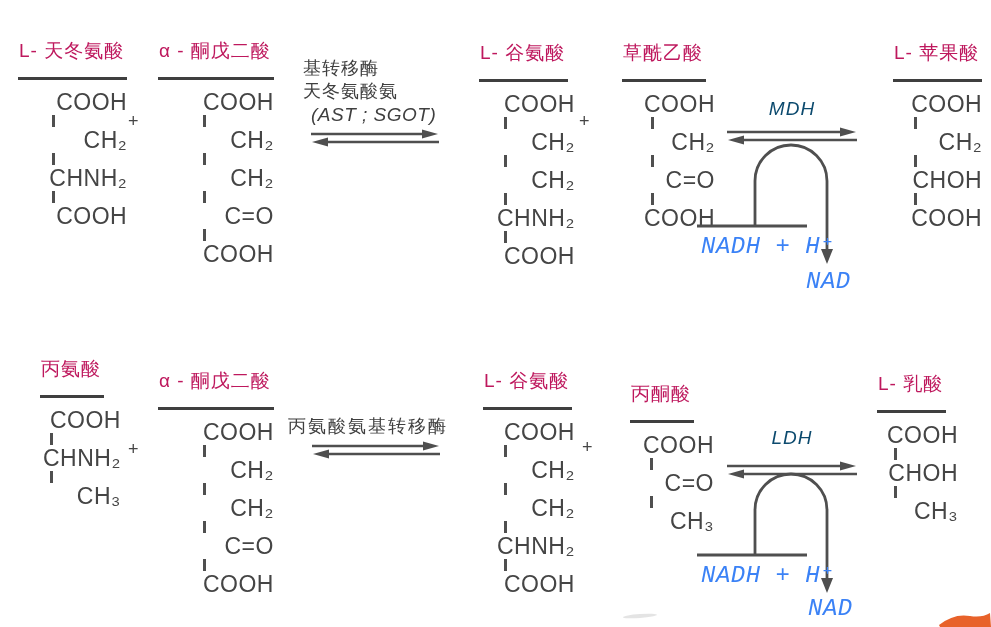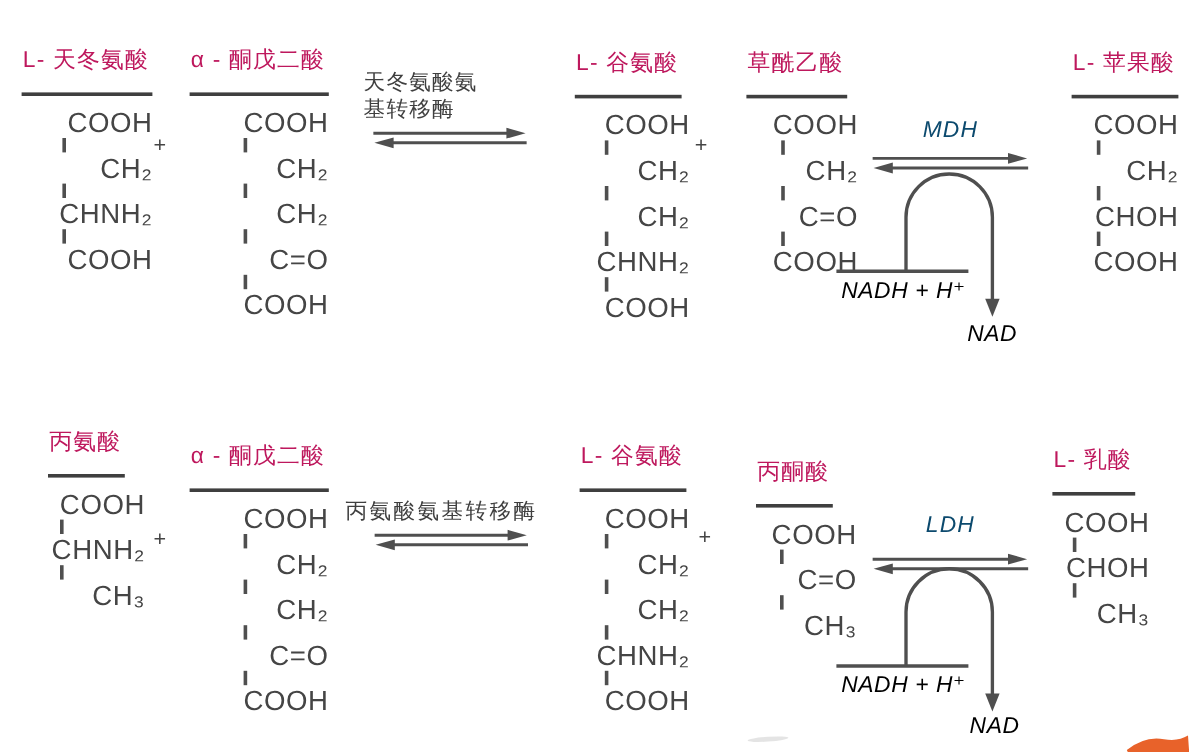--- a/index.html
+++ b/index.html
@@ -21,22 +21,22 @@
 
   .plus{position:absolute;font-size:18px;color:var(--text);}
 
   .enzyme{position:absolute;color:#3f3f3f;}
   .enzyme .eline{font-size:18px;line-height:23px;letter-spacing:1px;white-space:nowrap;}
   .enzyme .abbrev{font-size:19px;line-height:23px;font-style:italic;letter-spacing:0.5px;white-space:nowrap;}
 
   .dbl-arrow{display:block;}
   .dhg-name{position:absolute;width:130px;text-align:center;font-size:19px;font-style:italic;
             letter-spacing:1px;color:#0c4a6e;}
-  .cof-text{position:absolute;font-size:19px;font-style:italic;letter-spacing:0.5px;
-            color:#000000;white-space:nowrap;}
+  .cof-text{position:absolute;font-size:24px;font-style:italic;letter-spacing:0.5px;
+            color:#3b82f6;white-space:nowrap;font-family:Liberation Mono, monospace;}
   .arc-svg{position:absolute;overflow:visible;}
 
   .smudge{position:absolute;width:34px;height:4px;border-radius:50%;
           background:#d9d9d9;opacity:0.7;transform:rotate(-4deg);}
   .swoosh{position:absolute;}
 </style>
 </head>
 <body>
 
 <div class="canvas">
@@ -65,22 +65,23 @@
         <div class="bond"></div>
         <div class="fline">CH₂</div>
         <div class="bond"></div>
         <div class="fline">C=O</div>
         <div class="bond"></div>
         <div class="fline">COOH</div>
       </div>
   </div>
 
   <div class="enzyme" style="left:303px;top:57px">
+    <div class="eline">基转移酶</div>
     <div class="eline">天冬氨酸氨</div>
-    <div class="eline">基转移酶</div>
+    <div class="abbrev" style="padding-left:8px">(AST ; SGOT)</div>
     <svg class="dbl-arrow" style="margin:3px 0 0 8px" width="128" height="18" viewBox="0 0 128 18">
       <line x1="0" y1="5" x2="112" y2="5" stroke="#4f4f4f" stroke-width="2.4"></line>
       <polygon points="127,5 111,0.5 111,9.5" fill="#4f4f4f"></polygon>
       <line x1="16" y1="13" x2="128" y2="13" stroke="#4f4f4f" stroke-width="2.4"></line>
       <polygon points="1,13 17,8.5 17,17.5" fill="#4f4f4f"></polygon>
     </svg>
   </div>
 
   <div class="compound" style="left:479px;top:43px;--indent:18px">
     <div class="cname">L- 谷氨酸</div>

